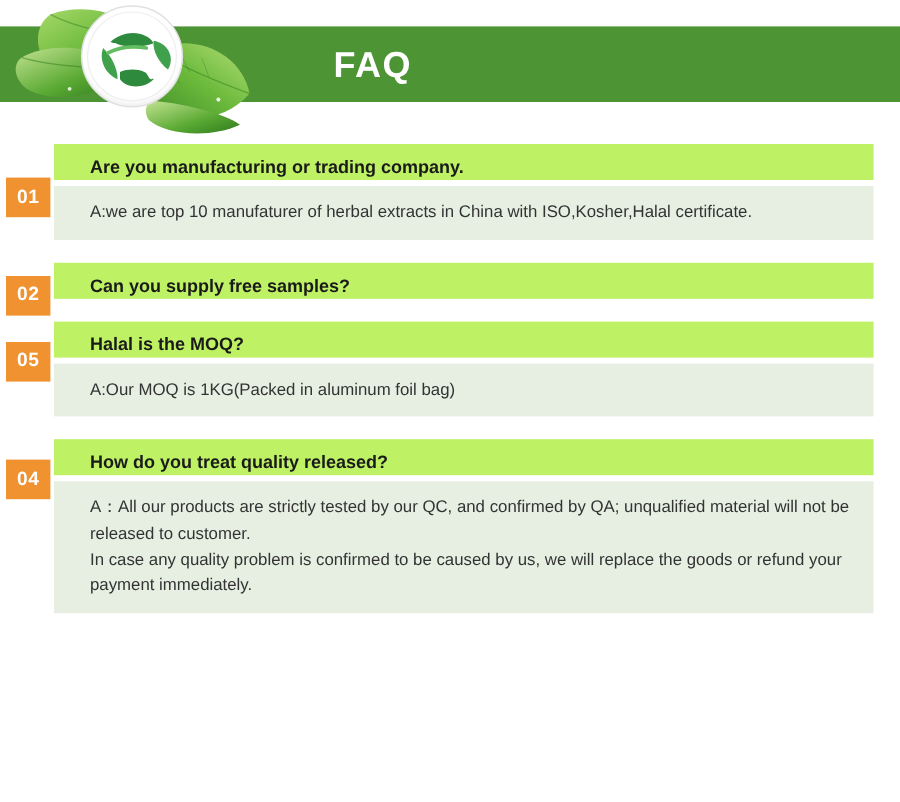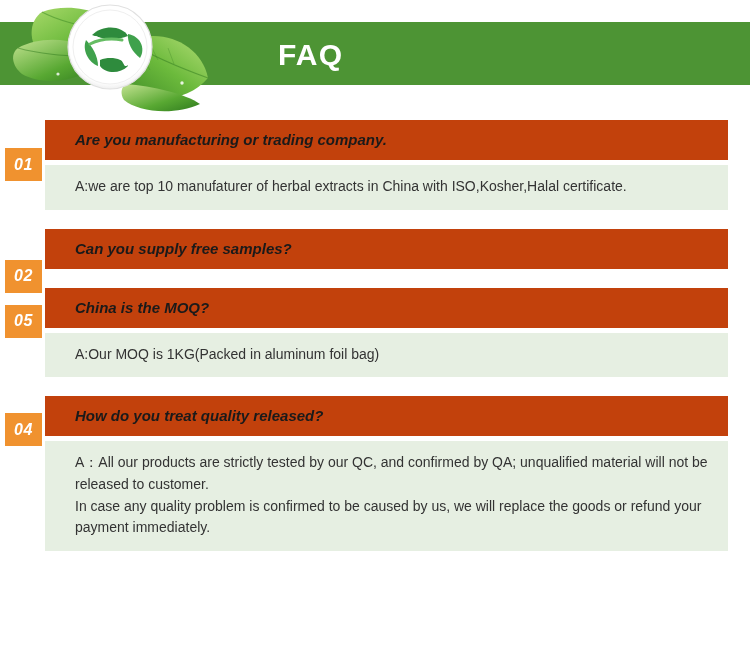--- a/index.html
+++ b/index.html
@@ -66,33 +66,31 @@
     height: 33px;
     background: #f0922f;
     color: #ffffff;
     font-size: 16px;
     font-weight: bold;
     letter-spacing: 0.5px;
     display: flex;
     align-items: center;
     justify-content: center;
     font-family: "Liberation Sans", sans-serif;
-    font-style: italic;
   }
   .faq-body {
     margin-left: 45px;
     width: 683px;
   }
   .faq-question {
-    background: #c2410c;
+    background: #bef264;
     color: #1a1a1a;
     font-size: 15px;
     font-weight: bold;
-    font-style: italic;
-    padding: 11px 0 11px 30px;
+    padding: 11px 0 1px 30px;
     line-height: 1.2;
     font-family: "Liberation Sans", sans-serif;
   }
   .faq-answer {
     background: #e6efe2;
     color: #333333;
     font-size: 14px;
     line-height: 1.55;
     padding: 11px 14px 12px 30px;
     margin-top: 5px;
@@ -161,30 +159,30 @@
 
   <div class="faq-item">
     <div class="faq-badge" style="top:28px">01</div>
     <div class="faq-body">
       <div class="faq-question">Are you manufacturing or trading company.</div>
       <div class="faq-answer">A:we are top 10 manufaturer of herbal extracts in China with ISO,Kosher,Halal certificate.</div>
     </div>
   </div>
 
   <div class="faq-item">
-    <div class="faq-badge" style="top:31px">02</div>
+    <div class="faq-badge" style="top:11px">02</div>
     <div class="faq-body">
       <div class="faq-question">Can you supply free samples?</div>
     </div>
   </div>
 
   <div class="faq-item">
     <div class="faq-badge" style="top:17px">05</div>
     <div class="faq-body">
-      <div class="faq-question">China is the MOQ?</div>
+      <div class="faq-question">Halal is the MOQ?</div>
       <div class="faq-answer">A:Our MOQ is 1KG(Packed in aluminum foil bag)</div>
     </div>
   </div>
 
   <div class="faq-item">
     <div class="faq-badge" style="top:17px">04</div>
     <div class="faq-body">
       <div class="faq-question">How do you treat quality released?</div>
       <div class="faq-answer">A：All our products are strictly tested by our QC, and confirmed by QA; unqualified material will not be released to customer.
 In case any quality problem is confirmed to be caused by us, we will replace the goods or refund your payment immediately.</div>

